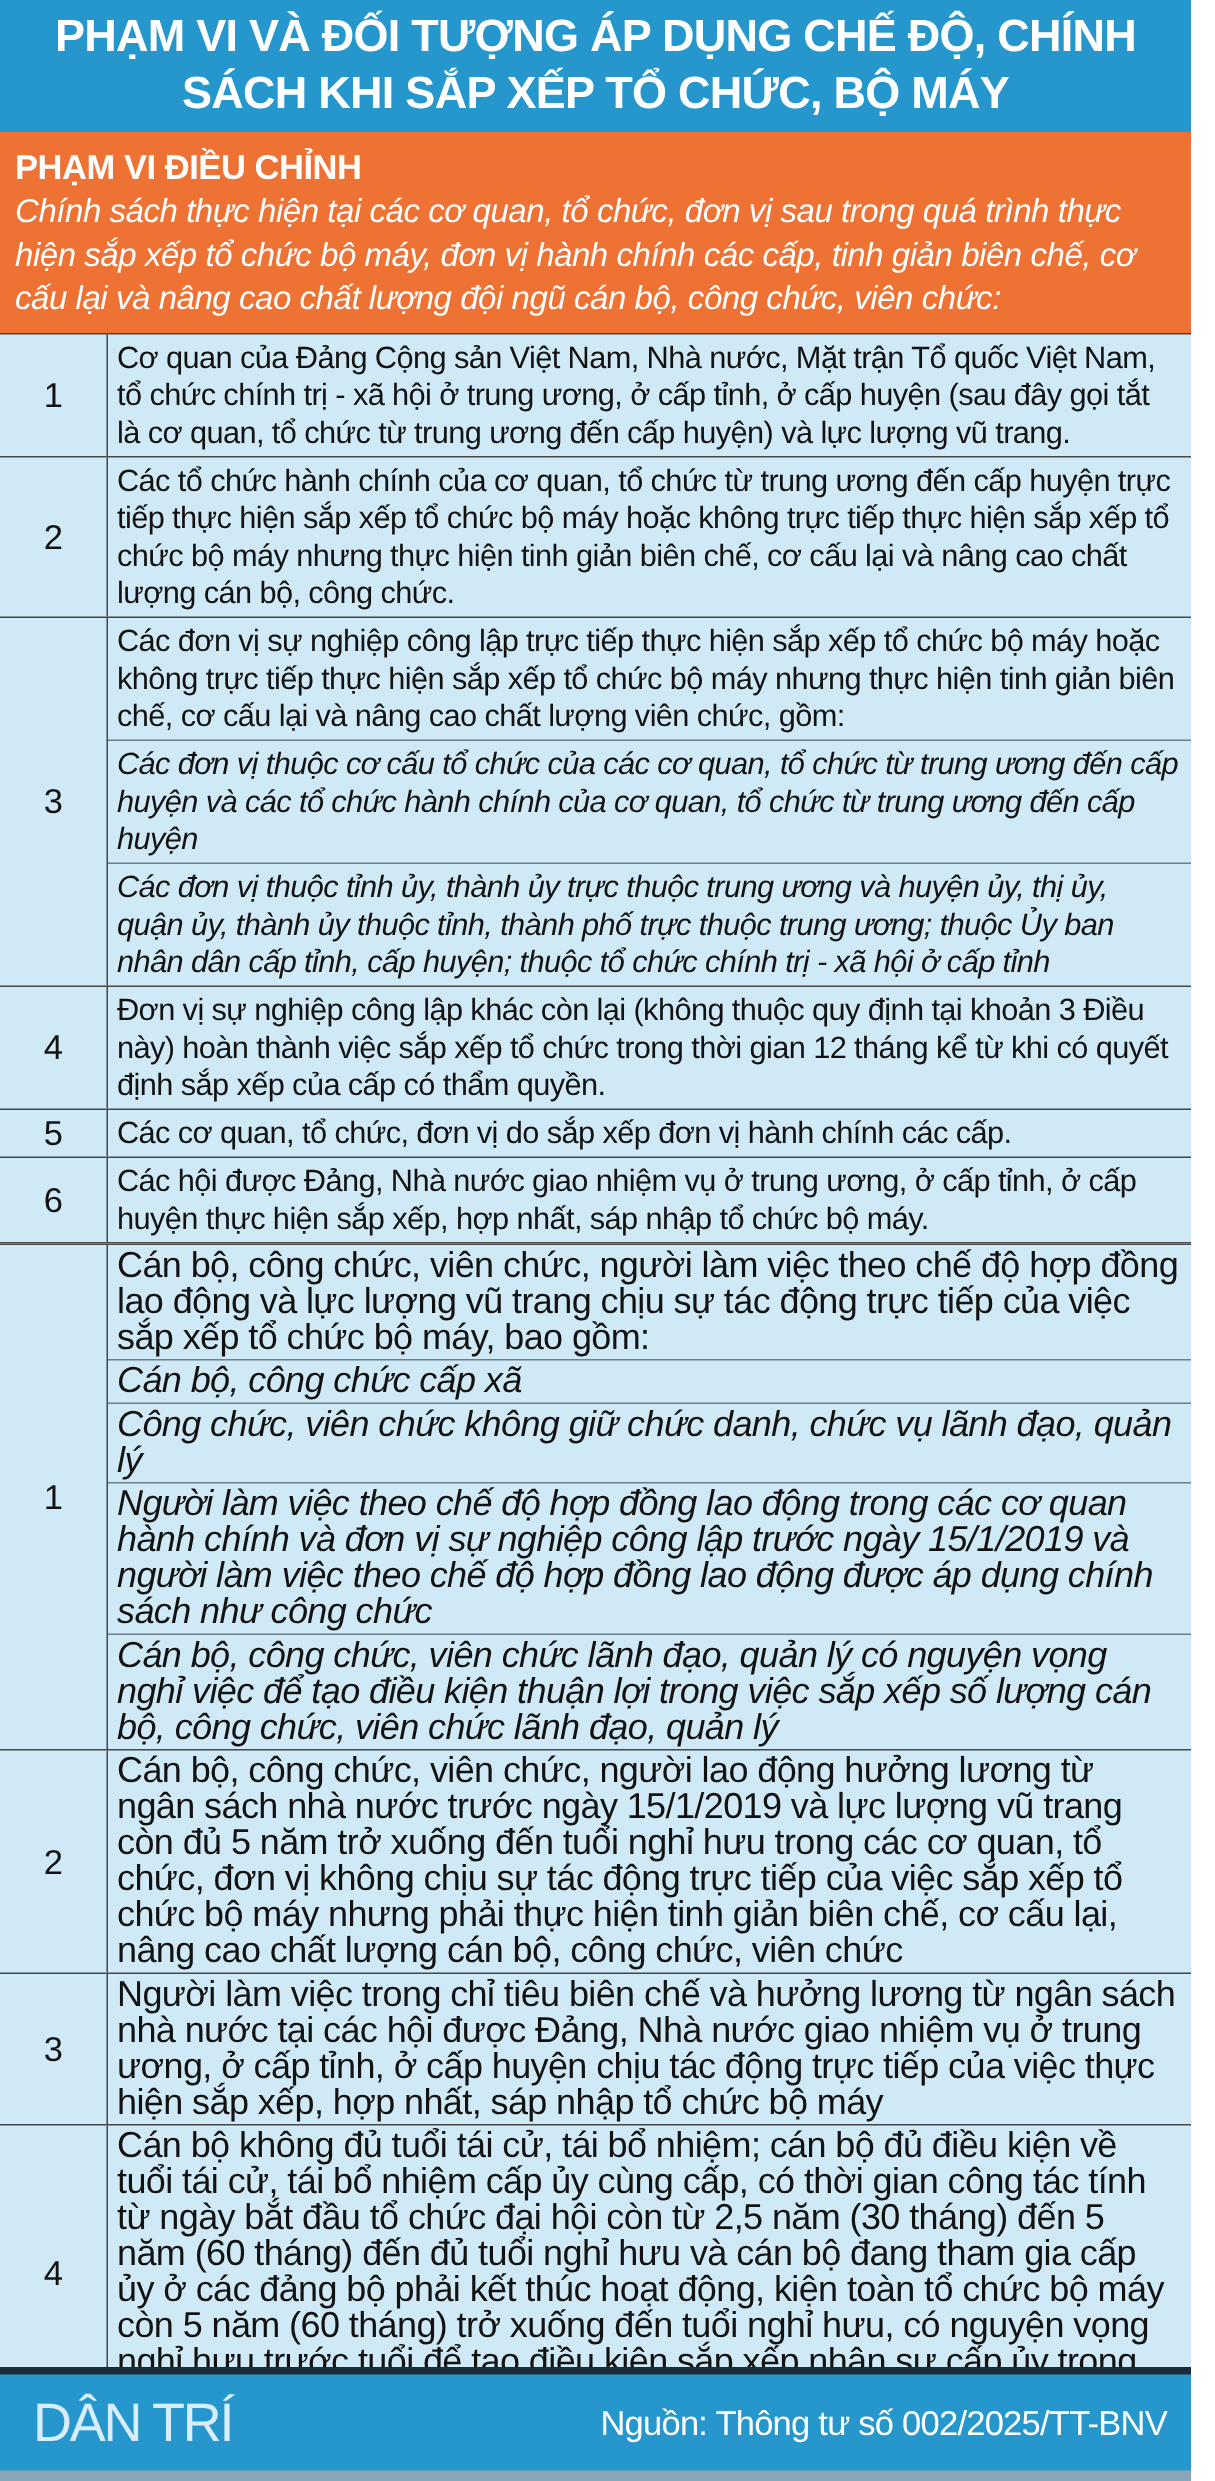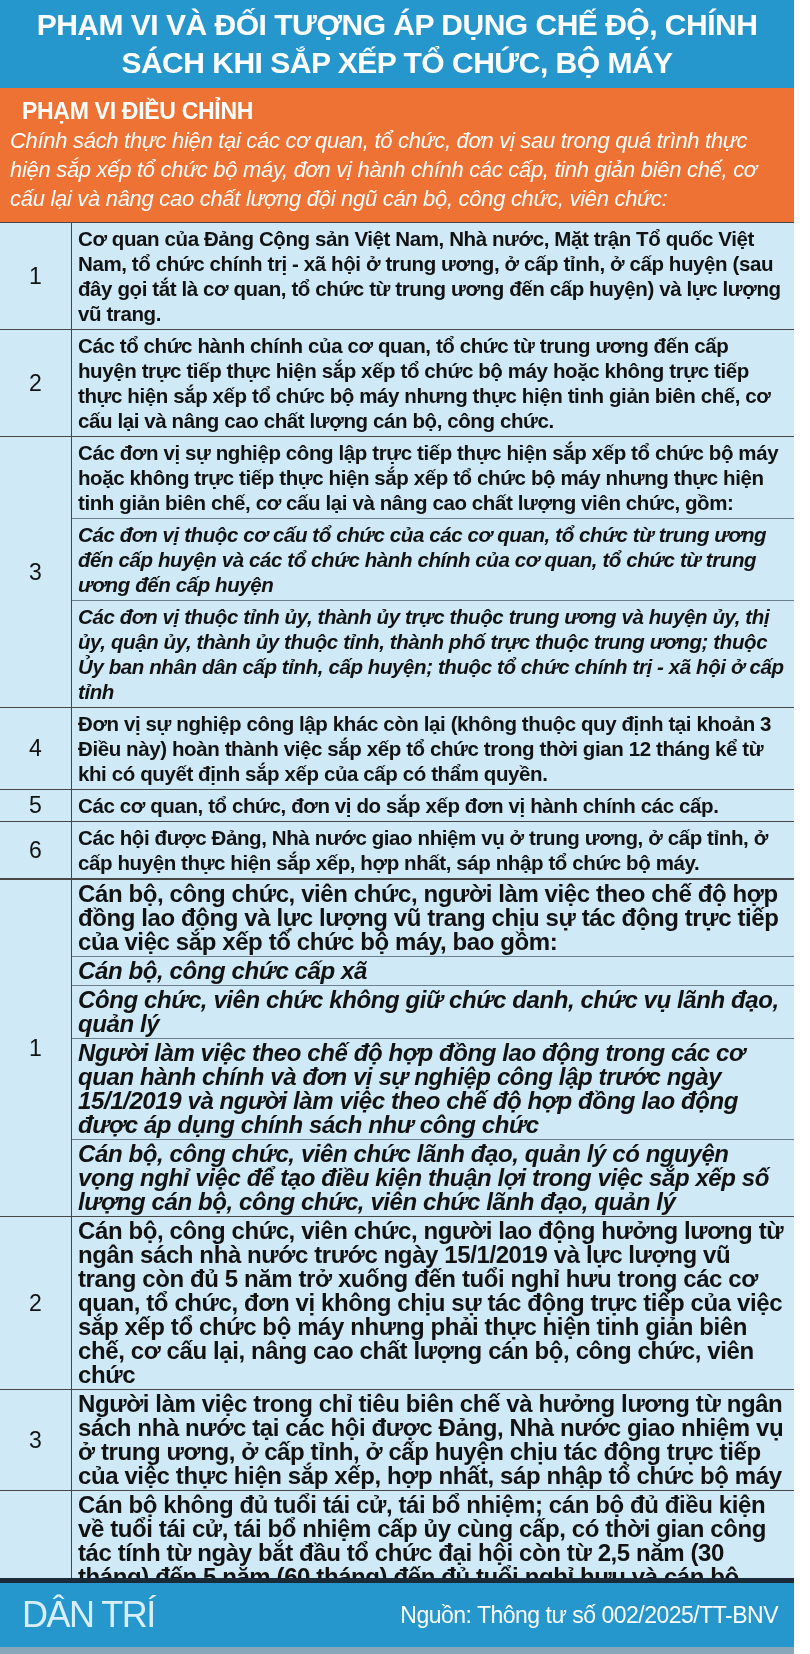--- a/index.html
+++ b/index.html
@@ -51,21 +51,20 @@
     color:#ffffff;
     padding:10px 10px 9px 10px;
     flex:0 0 auto;
   }
   .orange-block.slim{ padding:7px 10px; }
   .orange-heading{
     font-weight:bold;
     font-size:23px;
     line-height:27px;
     letter-spacing:-0.3px;
-    margin-left:12px;
   }
   .orange-intro{
     font-style:italic;
     font-size:22px;
     line-height:29px;
     margin-top:1px;
     letter-spacing:-0.3px;
   }
   
   .table{
@@ -103,21 +102,20 @@
   }
   .tpart{
     padding:3px 8px 3px 6px;
     font-size:20.5px;
     line-height:25px;
     letter-spacing:-0.4px;
     color:var(--text);
     flex:1 0 auto;
     display:flex;
     align-items:flex-start;
-    font-weight:bold;
   }
   .table.grow .tpart{ font-size:24px; line-height:24px; padding:2px 8px 2px 6px; }
   .tpart.italic{ font-style:italic; }
   .tpart + .tpart{ border-top:1px solid var(--subline); }
   
   .footer{
     margin-top:auto;
     flex:0 0 auto;
     background:var(--blue);
     border-top:5px solid var(--navy);

